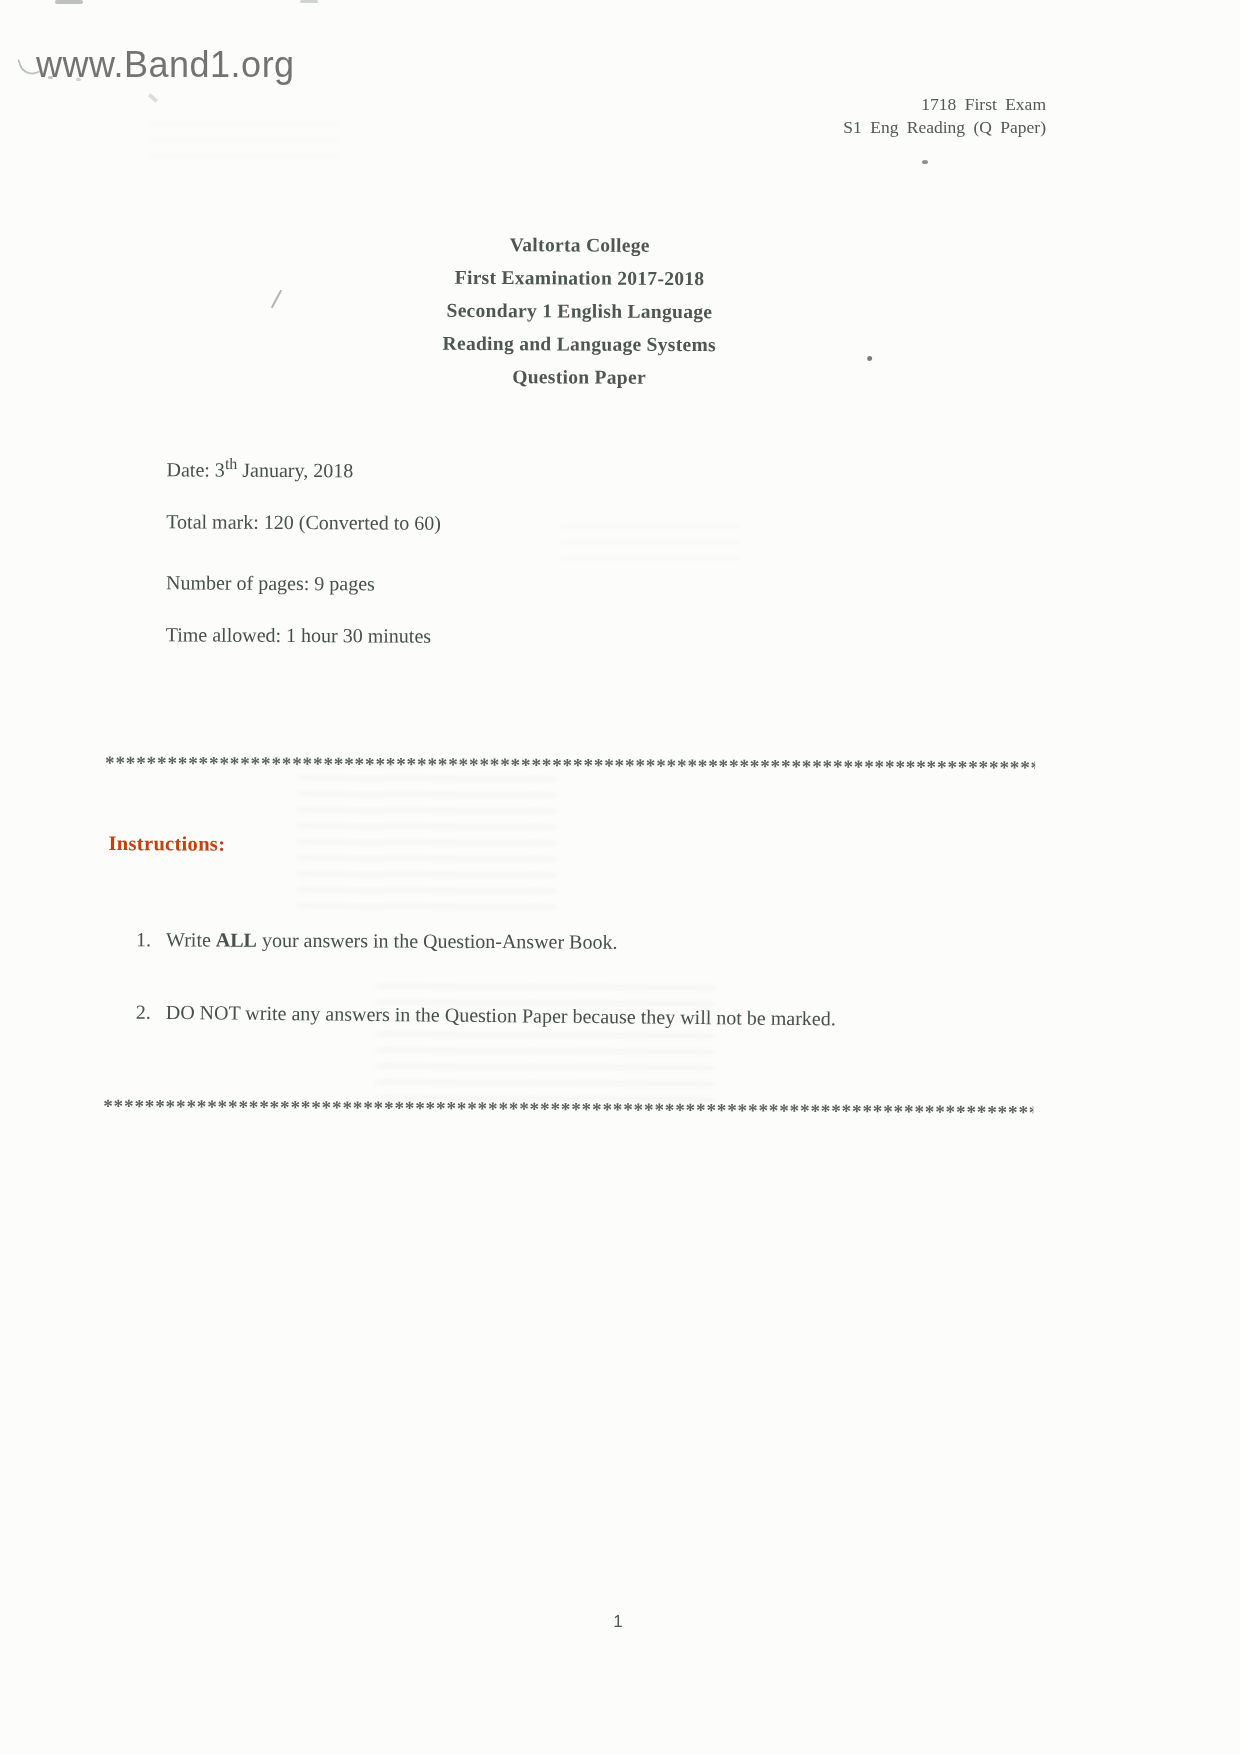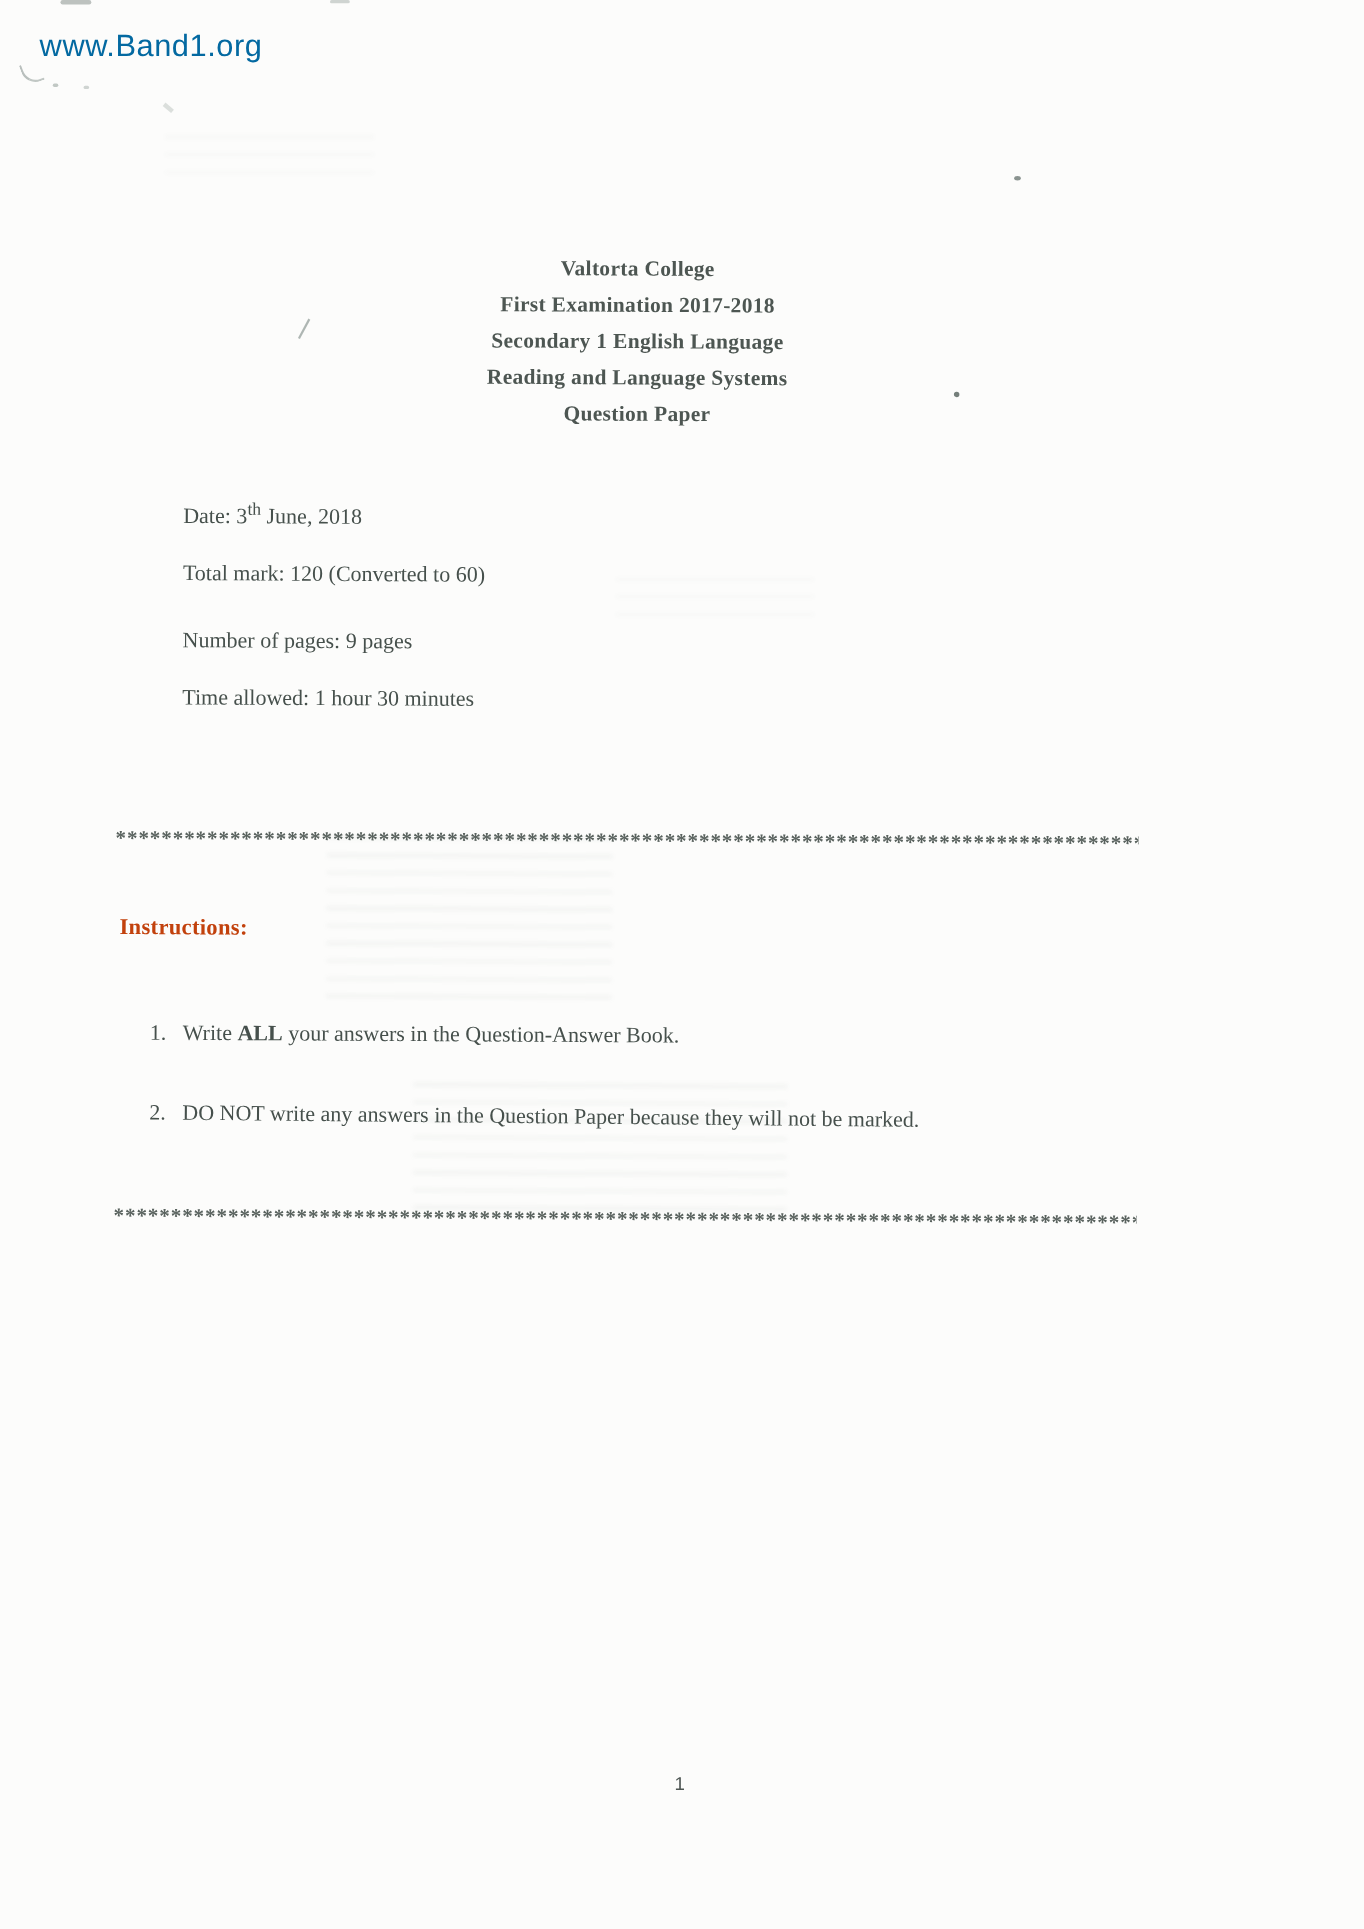--- a/index.html
+++ b/index.html
@@ -16,25 +16,25 @@
     position: absolute;
     inset: 0;
     width: 1240px;
     height: 1754px;
     color: #4a534f;
   }
   
   .watermark {
     position: absolute;
     left: 36px;
-    top: 26px;
+    top: 44px;
     font-family: "Liberation Sans", sans-serif;
-    font-size: 28px;
+    font-size: 36px;
     font-weight: 400;
-    color: #0369a1;
+    color: #737373;
     letter-spacing: 0.5px;
   }
   
   .exam-code {
     position: absolute;
     top: 93px;
     right: 194px;
     text-align: right;
     font-size: 17.5px;
     line-height: 23px;
@@ -167,37 +167,41 @@
   <div class="artifact squiggle"></div>
   <div class="artifact squiggle-dot1"></div>
   <div class="artifact squiggle-dot2"></div>
   <div class="artifact speck-1"></div>
   <div class="artifact speck-2"></div>
   <div class="artifact speck-3"></div>
   <div class="artifact dot-a"></div>
   <div class="artifact ghost ghost-1"></div>
   <div class="artifact ghost ghost-4"></div>
 
+  <div class="exam-code">
+    <div>1718 First Exam</div>
+    <div>S1 Eng Reading (Q Paper)</div>
+  </div>
 
   <div class="scan-skew">
 
     <div class="artifact slash-mark"></div>
     <div class="artifact dot-b"></div>
     <div class="artifact ghost ghost-2"></div>
     <div class="artifact ghost ghost-3"></div>
 
     <div class="title-block">
       <div>Valtorta College</div>
       <div>First Examination 2017-2018</div>
       <div>Secondary 1 English Language</div>
       <div>Reading and Language Systems</div>
       <div>Question Paper</div>
     </div>
 
-    <div class="info-line info-date"><span>Date: 3</span><sup>th</sup><span> June, 2018</span></div>
+    <div class="info-line info-date"><span>Date: 3</span><sup>th</sup><span> January, 2018</span></div>
     <div class="info-line info-mark">Total mark: 120 (Converted to 60)</div>
     <div class="info-line info-pages">Number of pages: 9 pages</div>
     <div class="info-line info-time">Time allowed: 1 hour 30 minutes</div>
 
     <div class="separator separator-top">******************************************************************************************</div>
     <div class="separator separator-bottom">******************************************************************************************</div>
 
     <div class="instructions-heading">Instructions:</div>
 
     <div class="instruction-item instruction-1"><span class="num">1.</span><span>Write </span><span class="b">ALL</span><span> your answers in the Question-Answer Book.</span></div>

